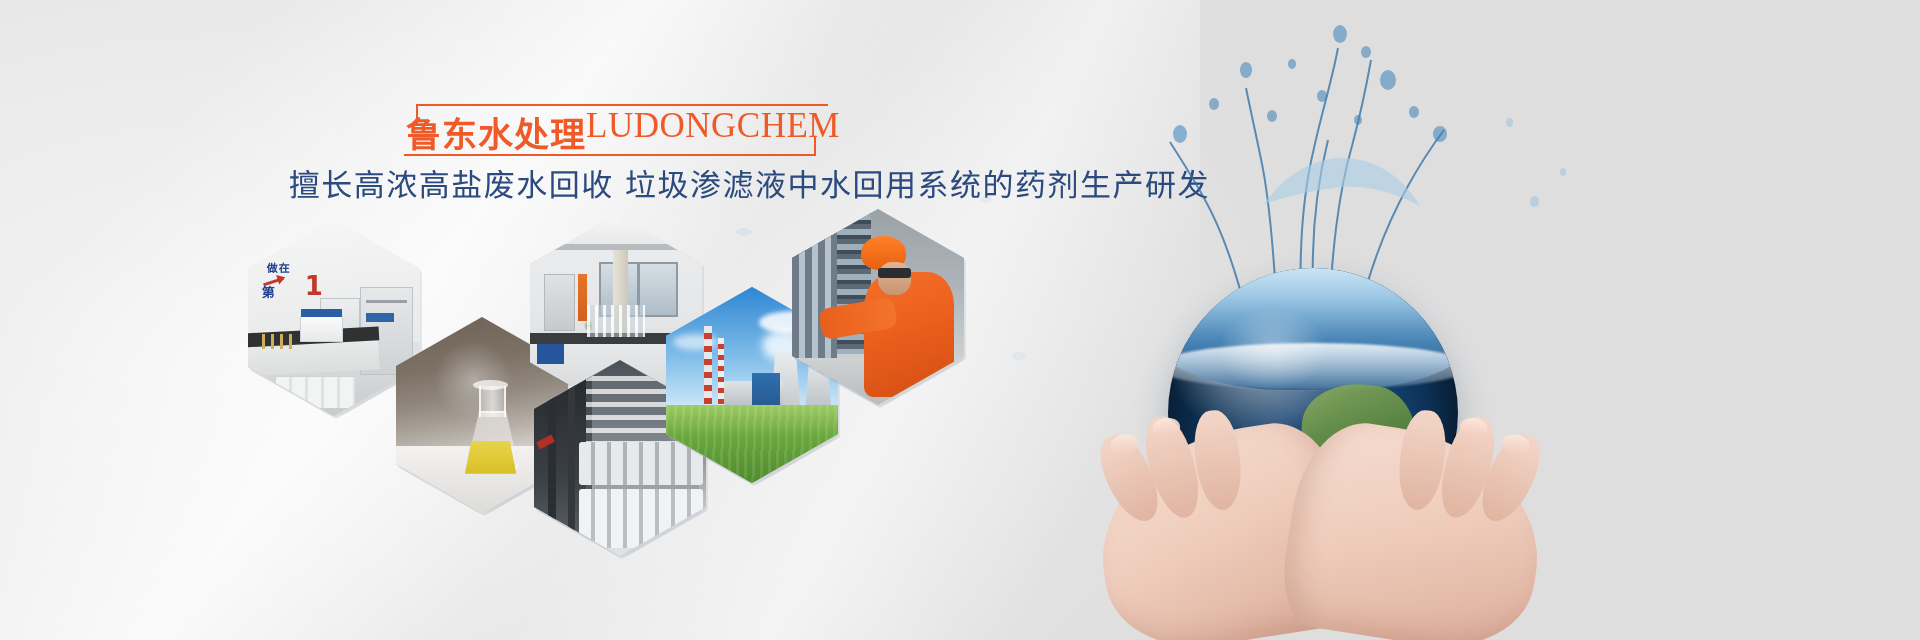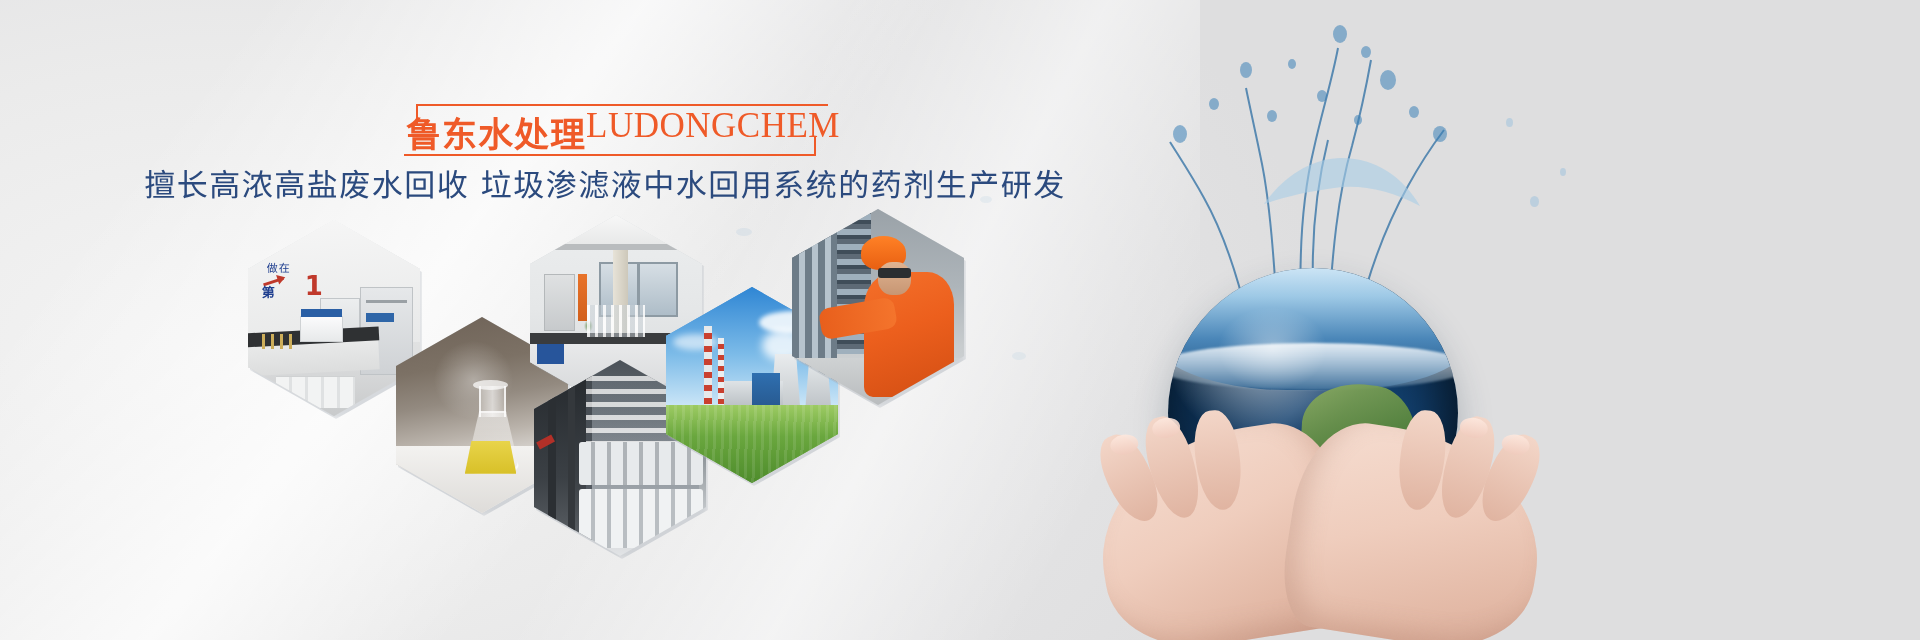--- a/index.html
+++ b/index.html
@@ -49,21 +49,21 @@
     color:#ef5a28;
     font-family:"Liberation Serif","DejaVu Serif",serif;
     font-size:35px;font-weight:700;letter-spacing:1px;white-space:nowrap;
   }
   .title-cn{font-family:"DejaVu Serif","Liberation Serif",serif;font-weight:700;}
   .title-en{font-family:"Liberation Serif","DejaVu Serif",serif;font-weight:400;letter-spacing:.5px;}
 
   
   .subtitle{
     position:absolute;left:0;top:160px;width:1210px;
-    text-align:center;
+    text-align:right;
     color:#2b4a7e;
     font-family:"DejaVu Sans","Liberation Sans",sans-serif;
     font-size:31px;font-weight:400;letter-spacing:1.5px;white-space:nowrap;
   }
 
   
   .hex-cluster{position:absolute;left:240px;top:215px;width:720px;height:310px;}
   .hex{
     position:absolute;
     -webkit-clip-path:polygon(50% 0%,100% 25%,100% 75%,50% 100%,0% 75%,0% 25%);
@@ -92,21 +92,21 @@
   .ph-lab1 .bench2{position:absolute;left:-4%;top:62%;width:80%;height:16%;background:linear-gradient(180deg,#e9eaea,#dcdddd);transform:rotate(-3deg);}
   .ph-lab1 .cab{position:absolute;right:4%;top:34%;width:30%;height:44%;background:linear-gradient(180deg,#e6e8ea,#cfd2d5);border:1px solid #bfc3c6;}
   .ph-lab1 .cab b{position:absolute;left:10%;top:14%;width:80%;height:3px;background:#9aa0a5;display:block;}
   .ph-lab1 .cab i{position:absolute;left:10%;top:30%;width:55%;height:10%;background:#2f66a8;display:block;}
   .ph-lab1 .cab2{position:absolute;right:35%;top:40%;width:22%;height:30%;background:linear-gradient(180deg,#eceeef,#d5d8da);border:1px solid #c2c6c9;}
   .ph-lab1 .machine{position:absolute;left:30%;top:49%;width:24%;height:12%;background:linear-gradient(180deg,#fbfbfc,#e7e9ea);border:1px solid #cfd2d4;}
   .ph-lab1 .machine s{position:absolute;left:0;top:-34%;width:100%;height:34%;background:#2a5fa5;display:block;}
   .ph-lab1 .flaskrow{position:absolute;left:8%;top:58%;width:18%;height:8%;
      background:repeating-linear-gradient(90deg,#cdae5a 0 3px,transparent 3px 9px);}
   .ph-lab1 .slogan{position:absolute;left:8%;top:20%;width:48%;height:26%;}
-  .ph-lab1 .slogan .s1{position:absolute;left:6%;top:0;color:#1f3f8f;font-weight:400;font-size:11px;letter-spacing:1px;font-family:"DejaVu Sans",sans-serif;}
+  .ph-lab1 .slogan .s1{position:absolute;left:6%;top:0;color:#1f3f8f;font-weight:700;font-size:11px;letter-spacing:1px;font-family:"DejaVu Sans",sans-serif;}
   .ph-lab1 .slogan .s2{position:absolute;left:0;top:44%;color:#1f3f8f;font-weight:700;font-size:13px;font-family:"DejaVu Sans",sans-serif;}
   .ph-lab1 .slogan .num1{position:absolute;left:52%;top:28%;color:#c0392b;font-weight:900;font-size:26px;font-family:"DejaVu Sans",sans-serif;line-height:1;}
   .ph-lab1 .slogan .arrow{position:absolute;left:2%;top:40%;width:26%;height:3px;background:#c0392b;transform:rotate(-18deg);}
   .ph-lab1 .slogan .arrow:after{content:"";position:absolute;right:-2px;top:-4px;border-left:8px solid #c0392b;border-top:5px solid transparent;border-bottom:5px solid transparent;}
   .ph-lab1 .bins{position:absolute;left:16%;bottom:4%;width:46%;height:16%;
      background:repeating-linear-gradient(90deg,#f2f3f3 0 13px,#dfe1e2 13px 16px);border-top:1px solid #cfd1d2;}
 
   
   .ph-flask{
     background:linear-gradient(170deg,#6e6257 0%,#7c7165 26%,#938a80 42%,#b9b2aa 58%,#e9e7e4 76%,#f6f5f3 100%);

